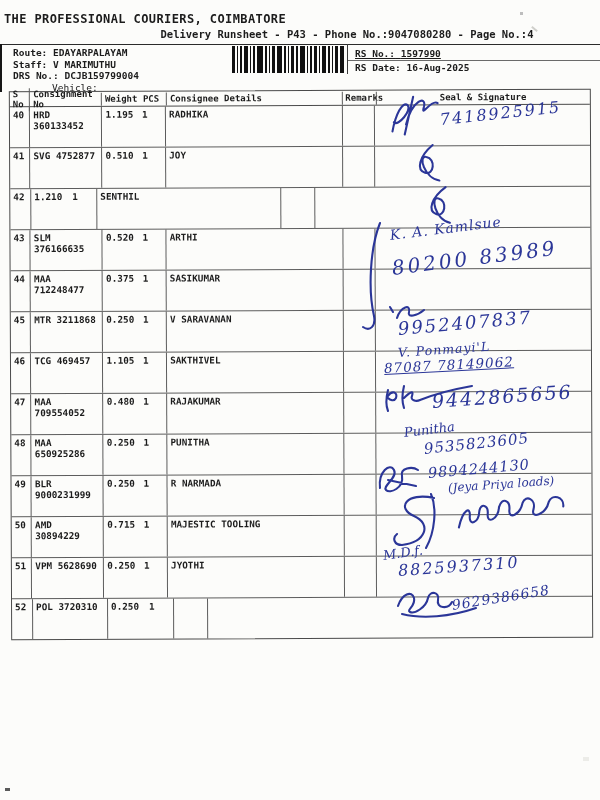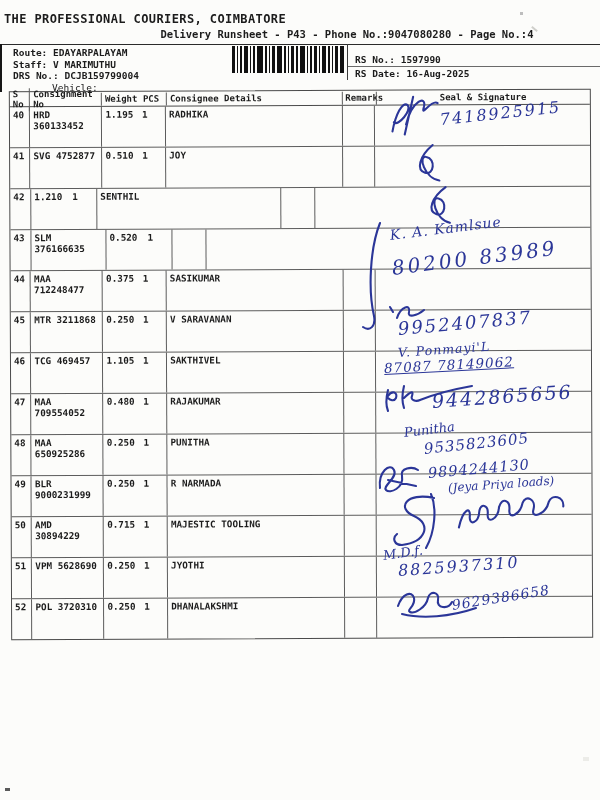--- a/index.html
+++ b/index.html
@@ -10,21 +10,21 @@
          font-weight:bold;font-size:12px;letter-spacing:.4px;}
   .subtitle{position:absolute;top:28px;left:0;width:100%;text-align:center;
             font-weight:bold;font-size:10.5px;margin-left:47px;}
   .header-rule{position:absolute;top:44px;left:0;width:600px;border-top:1.4px solid #2b2b2b;}
   .left-edge-line{position:absolute;left:0;top:44px;width:2px;height:48px;background:#161616;}
   .meta-left{position:absolute;top:47px;left:13px;font-size:9.5px;line-height:11.5px;font-weight:bold;}
   .meta-left .normal{font-weight:normal;padding-left:3px;margin-left:36px;}
   .barcode{position:absolute;left:232px;top:46px;}
   .meta-right{position:absolute;left:347px;top:44px;width:253px;font-size:9.5px;font-weight:bold;
               border-left:1.2px solid #3a3a3a;box-sizing:border-box;}
-  .meta-right .r1{padding:10px 0 1px 7px;border-bottom:1px solid #6a6a6a;}
+  .meta-right .r1{padding:4px 0 1px 7px;border-bottom:1px solid #6a6a6a;text-decoration:underline;}
   .meta-right .r2{padding:1px 0 1px 7px;}
   
   .table{position:absolute;left:10px;top:90px;width:582px;border:1.2px solid #4a4a4a;
          box-sizing:border-box;transform:rotate(-0.25deg);background:transparent;}
   .thead{display:flex;height:14px;border-bottom:1.2px solid #4a4a4a;font-weight:bold;
          font-size:9px;align-items:center;}
   .trow{display:flex;height:40px;border-bottom:1px solid #5c5c5c;font-size:9.3px;font-weight:bold;}
   .trow:last-child{border-bottom:none;}
   .cell{padding:2px 3px;box-sizing:border-box;border-left:1px solid #5c5c5c;overflow:visible;}
   .cell.c0{border-left:none;width:20px;}
@@ -132,20 +132,21 @@
           <div class="cell c3">1</div>
           <div class="cell c4">SENTHIL</div>
           <div class="cell c5"></div>
           <div class="cell c6"></div>
         </div>
         <div class="trow">
           <div class="cell c0">43</div>
           <div class="cell c1">SLM 376166635</div>
           <div class="cell c2">0.520</div>
           <div class="cell c3">1</div>
+          <div class="cell c4">ARTHI</div>
           <div class="cell c5"></div>
           <div class="cell c6"></div>
         </div>
         <div class="trow">
           <div class="cell c0">44</div>
           <div class="cell c1">MAA 712248477</div>
           <div class="cell c2">0.375</div>
           <div class="cell c3">1</div>
           <div class="cell c4">SASIKUMAR</div>
           <div class="cell c5"></div>
@@ -212,21 +213,20 @@
           <div class="cell c3">1</div>
           <div class="cell c4">JYOTHI</div>
           <div class="cell c5"></div>
           <div class="cell c6"></div>
         </div>
         <div class="trow">
           <div class="cell c0">52</div>
           <div class="cell c1">POL 3720310</div>
           <div class="cell c2">0.250</div>
           <div class="cell c3">1</div>
-          <div class="cell c4">DHANALAKSHMI</div>
           <div class="cell c5"></div>
           <div class="cell c6"></div>
         </div>
       </div>
   </div>
 
   <div class="ink-layer">
 
     <svg class="scrawl" style="left:382px;top:96px;transform:rotate(-4deg)" width="58" height="44" viewBox="0 0 58 44">
       <path d="M8,36 C12,20 20,6 25,11 C29,16 14,32 10,27 M22,30 C30,6 45,2 41,14 C37,25 49,6 55,11 M31,3 L20,40"></path>

